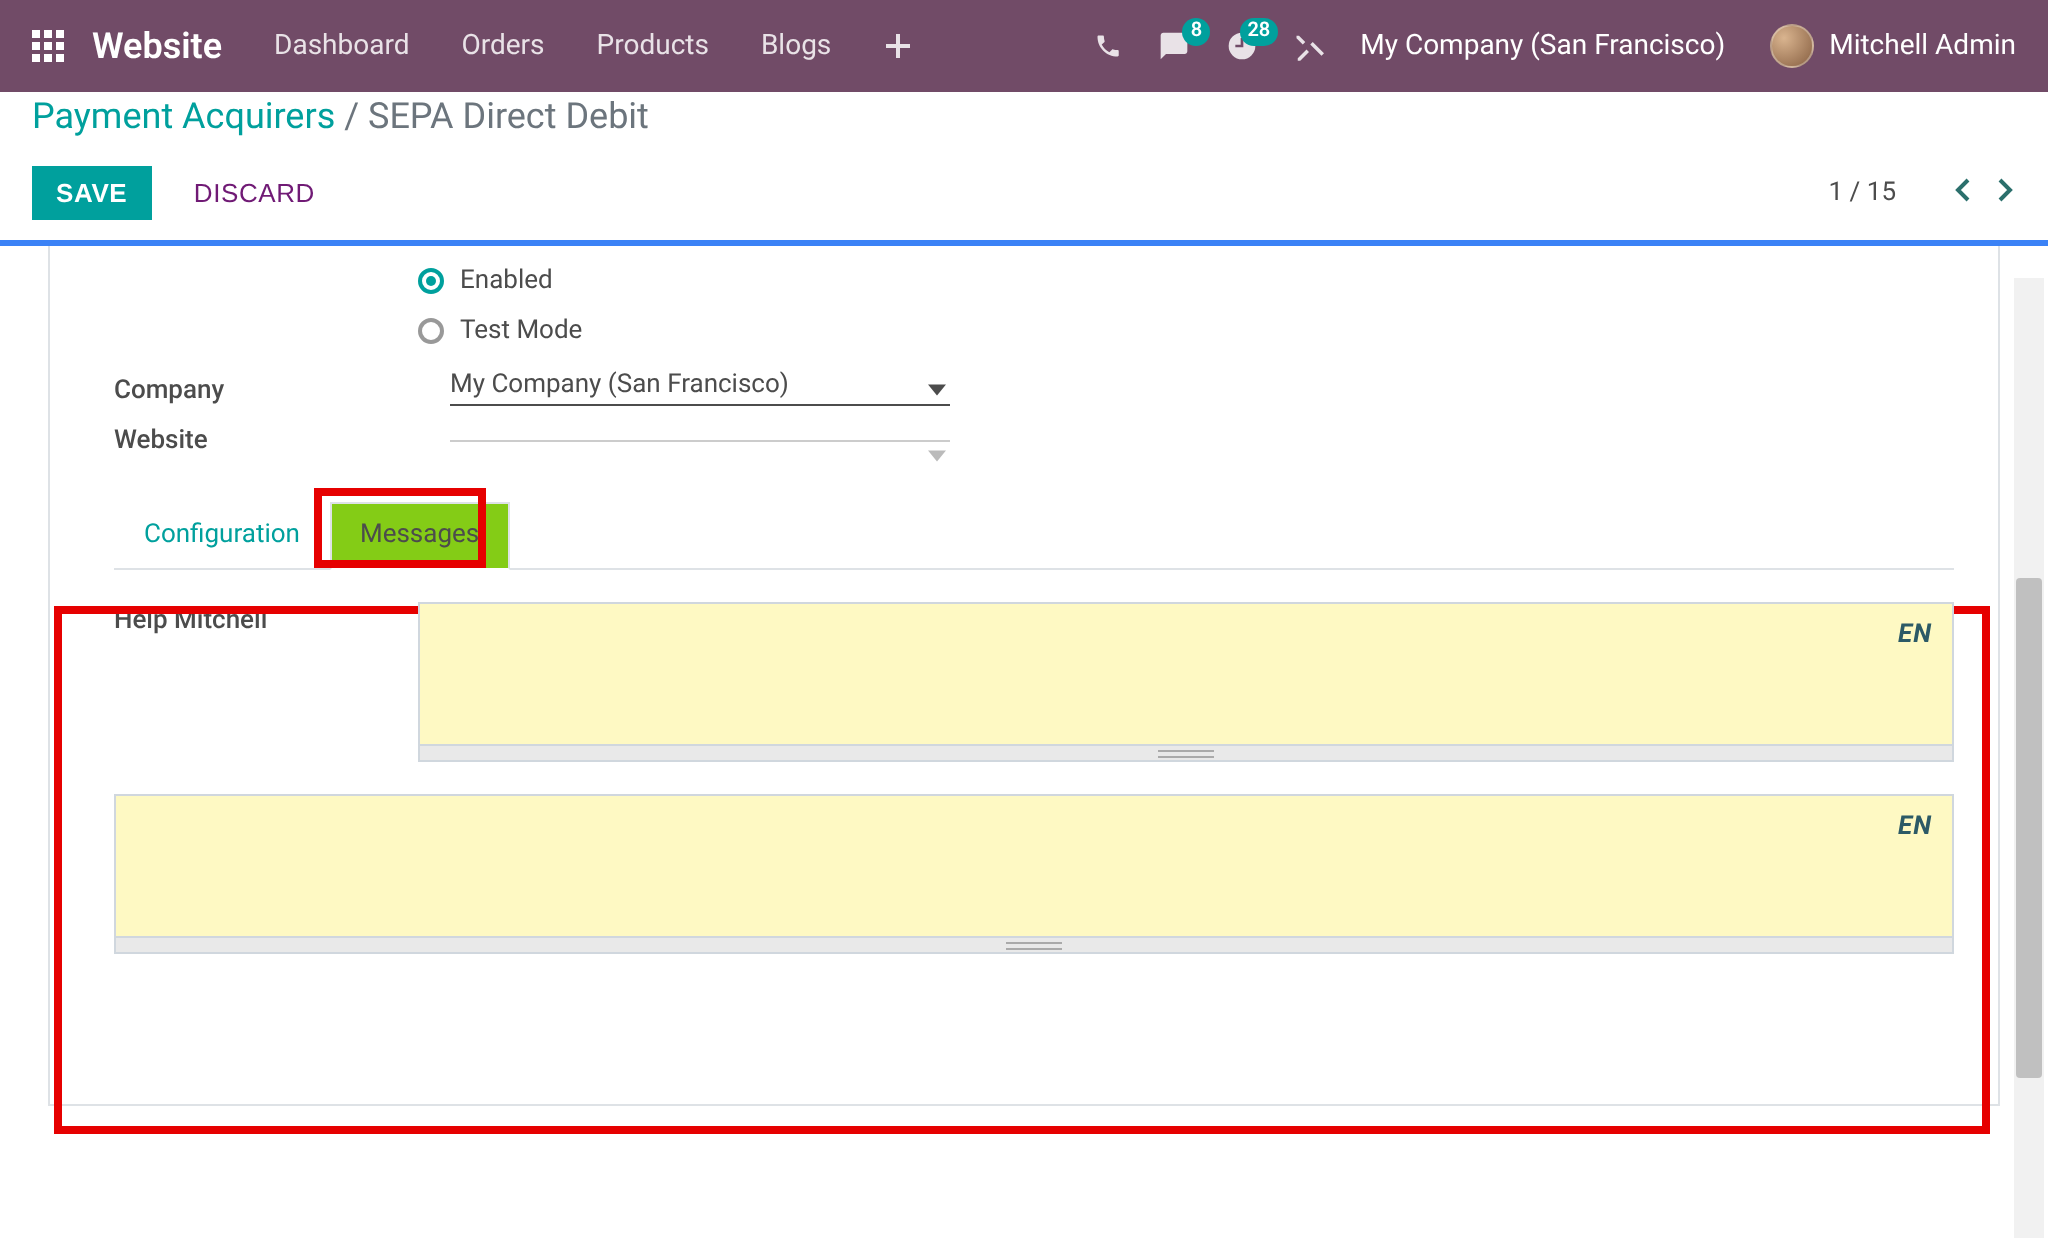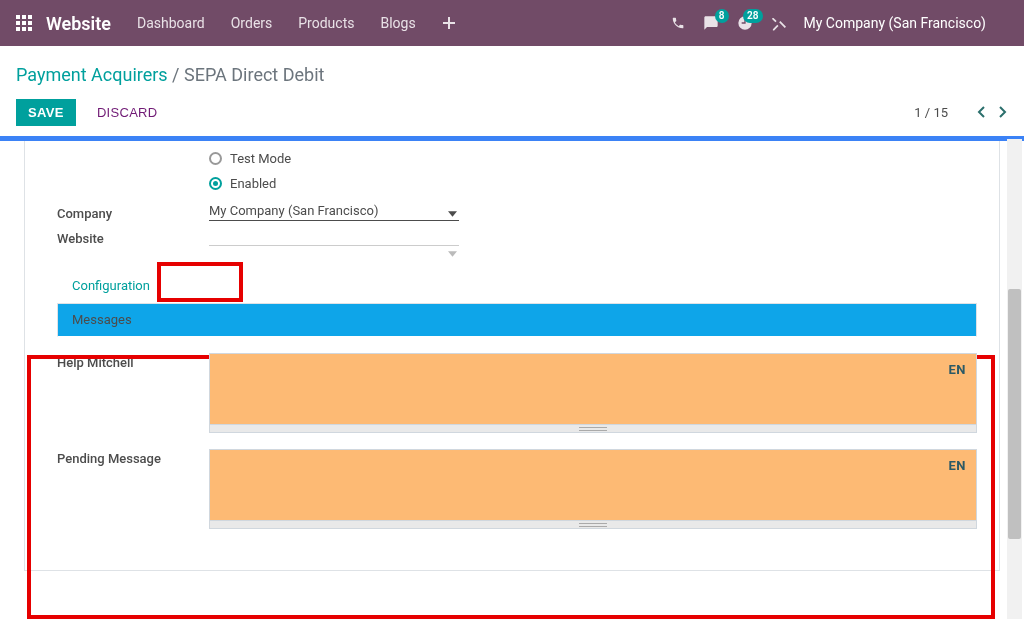--- a/index.html
+++ b/index.html
@@ -12,62 +12,62 @@
   .brand { font-size: 18px; font-weight: 600; margin-right: 26px; }
   .nav-link { color: #e9e2e7; font-size: 14px; margin-right: 26px; cursor: pointer; }
   .nav-spacer { flex: 1; }
   .nav-ico { margin-right: 18px; cursor: pointer; position: relative; display: inline-flex; align-items: center; }
   .badge { position: absolute; top: -6px; right: -10px; background: #00a09d; color: #fff; font-size: 10px; font-weight: 600; padding: 1px 4px; border-radius: 8px; line-height: 12px; }
   .company { font-size: 14px; margin-right: 22px; cursor: pointer; }
   .user { display: flex; align-items: center; font-size: 14px; cursor: pointer; }
   .avatar { width: 22px; height: 22px; border-radius: 50%; background: radial-gradient(circle at 30% 30%, #d9b48f, #875f41); margin-right: 8px; border: 1px solid rgba(255,255,255,.3); }
   
   
-  .control-panel { padding: 18px 16px 10px 16px; border-bottom: 5px solid #3b82f6; }
+  .control-panel { padding: 2px 16px 10px 16px; border-bottom: 3px solid #3b82f6; }
   .breadcrumb { font-size: 18px; margin-bottom: 14px; }
   .breadcrumb a { color: #00a09d; text-decoration: none; cursor: pointer; }
   .breadcrumb .sep, .breadcrumb .current { color: #6c757d; }
   .cp-row { display: flex; align-items: center; justify-content: space-between; }
   .btn { display: inline-block; padding: 6px 12px; font-size: 13px; cursor: pointer; border: none; text-align: center; }
   .btn-primary { background: #00a09d; color: #fff; font-weight: 600; letter-spacing: .3px; }
   .btn-secondary { background: transparent; color: #701a75; font-weight: 400; margin-left: 6px; letter-spacing: .3px; }
   .pager { display: flex; align-items: flex-start; font-size: 13px; color: #4c4c4c; }
   .pager-counter { margin-right: 16px; }
   .pager-arrow { cursor: pointer; color: #00695c; margin-left: 12px; font-size: 14px; }
   
   
   .sheet-wrap { padding: 0 24px 12px 24px; position: relative; }
   .sheet { background: #fff; border: 1px solid #dee2e6; border-top: none; padding: 10px 22px 8px 32px; position: relative; min-height: 430px; }
   
-  .form-row { display: flex; margin-bottom: 6px; align-items: flex-end; }
+  .form-row { display: flex; margin-bottom: 6px; align-items: center; gap: 16px; }
   .form-label { width: 152px; font-size: 13px; color: #4c4c4c; font-weight: 500; padding-top: 4px; }
   .form-field { flex: 1; max-width: 250px; }
   
   .radio-row { display: flex; align-items: center; margin-bottom: 10px; }
   .radio { width: 13px; height: 13px; border-radius: 50%; border: 2px solid #999; margin-right: 8px; position: relative; }
   .radio.checked { border-color: #00a09d; }
   .radio.checked::after { content: ""; position: absolute; inset: 2px; background: #00a09d; border-radius: 50%; }
   .radio-label { font-size: 13px; }
   
   .m2o { border: none; border-bottom: 1px solid #4c4c4c; padding: 2px 18px 2px 0; font-size: 13px; position: relative; cursor: pointer; }
   .m2o .caret { position: absolute; right: 2px; top: 4px; }
   .m2o.empty { border-bottom: 1px solid #ccc; color: #999; }
   
   
   .tabs { display: flex; margin-top: 22px; border-bottom: 1px solid #dee2e6; }
   .tab { padding: 8px 14px 9px 14px; font-size: 13px; cursor: pointer; position: relative; top: 1px; border: 1px solid transparent; color: #00a09d; }
-  .tab.active { border: 1px solid #dee2e6; border-bottom-color: #fff; background: #0ea5e9; color: #4c4c4c; }
+  .tab.active { border: 1px solid #dee2e6; border-bottom-color: #fff; background: #84cc16; color: #4c4c4c; }
   
   
   .hl-tab { border: 4px solid #e60000; position: absolute; pointer-events: none; }
   
   
   .msg-row { display: flex; margin-top: 16px; align-items: flex-start; }
   .msg-label { width: 152px; font-size: 13px; color: #4c4c4c; font-weight: 500; padding-top: 2px; }
-  .msg-editor { flex: 1; border: 1px solid #d0d7de; padding: 10px 48px 10px 26px; min-height: 72px; font-size: 13px; position: relative; background: #fdba74; color: #4c4c4c; }
+  .msg-editor { flex: 1; border: 1px solid #d0d7de; padding: 10px 48px 10px 26px; min-height: 72px; font-size: 13px; position: relative; background: #fef9c3; color: #4c4c4c; font-style: italic; }
   .lang-badge { position: absolute; top: 8px; right: 10px; font-weight: 700; color: #2c5a66; letter-spacing: .5px; }
   .resize-strip { height: 8px; background: #e9e9e9; border: 1px solid #d0d7de; border-top: none; margin-top: 0; cursor: ns-resize; display: flex; align-items: center; justify-content: center; }
   .resize-strip::before { content: ""; width: 28px; height: 2px; border-top: 1px solid #aaa; border-bottom: 1px solid #aaa; }
   
   
   .vtrack { position: absolute; top: 139px; right: 2px; width: 15px; height: 480px; background: #f1f1f1; }
   .vthumb { position: absolute; left: 1px; width: 13px; background: #c0c0c0; border-radius: 2px; }
 </style>
 </head>
 <body>
@@ -111,20 +111,24 @@
         <path d="M12 2a10 10 0 100 20 10 10 0 000-20zm1 11H7v-2h4V6h2v7z"></path>
       </svg>
     <span class="badge">28</span>
   </div>
   <div class="nav-ico">
     <svg width="15" height="15" viewBox="0 0 24 24" fill="#e9e2e7">
         <path d="M22 19l-9-9 2-2 9 9-2 2zM4 3l5 5-2 2-5-5V3h2zm-1 18l7-7 2 2-7 7H3v-2z"></path>
       </svg>
   </div>
   <div class="company">My Company (San Francisco)</div>
+  <div class="user">
+    <div class="avatar"></div>
+    <span>Mitchell Admin</span>
+  </div>
 </div>
 
 <div class="control-panel">
   <div class="breadcrumb">
     <a>Payment Acquirers</a>
     <span class="sep"> / </span>
     <span class="current">SEPA Direct Debit</span>
   </div>
   <div class="cp-row">
     <div>
@@ -145,26 +149,26 @@
       </span>
     </div>
   </div>
 </div>
 
 <div class="sheet-wrap">
   <div class="sheet">
 
     <div style="margin-left:152px;">
       <div class="radio-row">
+        <span class="radio checked"></span>
+        <span class="radio-label">Enabled</span>
+      </div>
+      <div class="radio-row">
         <span class="radio"></span>
         <span class="radio-label">Test Mode</span>
-      </div>
-      <div class="radio-row">
-        <span class="radio checked"></span>
-        <span class="radio-label">Enabled</span>
       </div>
     </div>
 
     <div class="form-row">
       <div class="form-label">Company</div>
       <div class="form-field">
         <div class="m2o">
           <span>My Company (San Francisco)</span>
           <span class="caret">
             <svg width="9" height="6" viewBox="0 0 10 6">
@@ -181,42 +185,41 @@
           <span></span>
           <span class="caret">
             <svg width="9" height="6" viewBox="0 0 10 6">
                 <path d="M0 0l5 6 5-6z" fill="#bbb"></path>
               </svg>
           </span>
         </div>
       </div>
     </div>
 
-    <div class="tabs" style="position: relative; flex-direction: column;">
+    <div class="tabs" style="position: relative;">
       <div class="tab">Configuration</div>
       <div class="tab active">Messages</div>
       <div class="hl-tab" style="left:100px; top:-6px; width:86px; height:40px;"></div>
     </div>
 
     <div style="position: relative; padding-bottom: 4px;">
       <div class="hl-tab" style="left:-30px; top:2px; right:-18px; height:264px;"></div>
 
       <div class="msg-row">
         <div class="msg-label">Help Mitchell</div>
         <div style="flex:1;">
           <div class="msg-editor">
             <span></span>
             <span class="lang-badge">EN</span>
           </div>
           <div class="resize-strip"></div>
         </div>
       </div>
 
       <div class="msg-row">
-        <div class="msg-label">Pending Message</div>
         <div style="flex:1;">
           <div class="msg-editor">
             <span class="lang-badge">EN</span>
           </div>
           <div class="resize-strip"></div>
         </div>
       </div>
     </div>
 
   </div>

